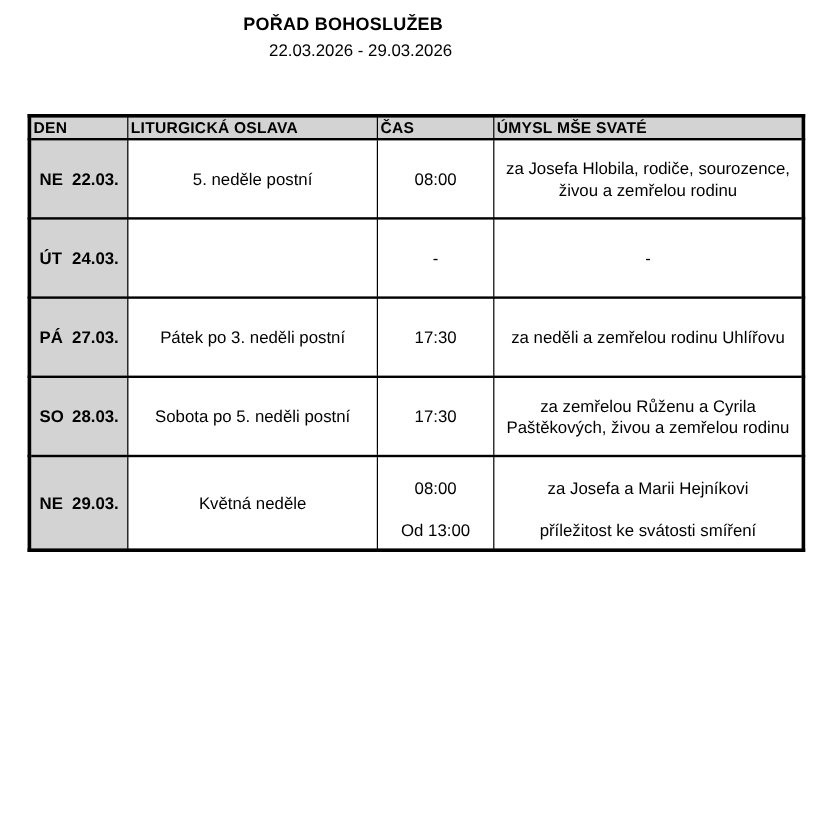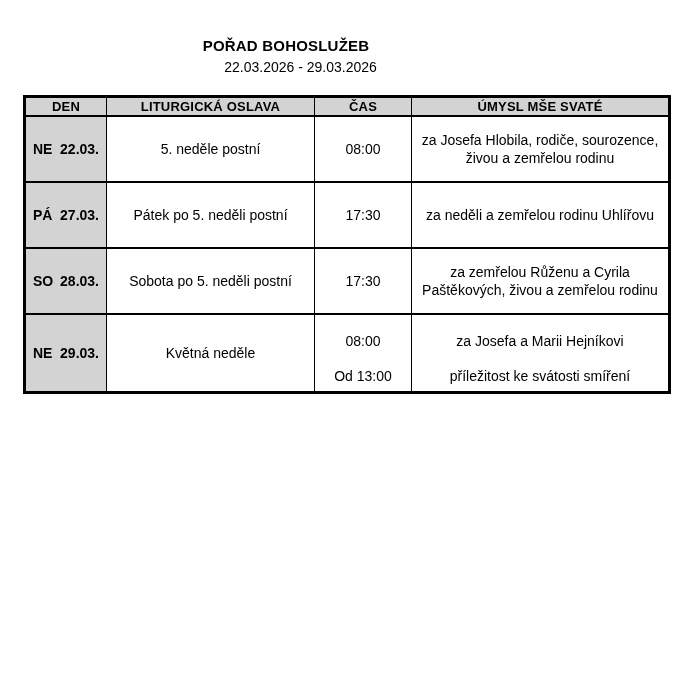--- a/index.html
+++ b/index.html
@@ -16,21 +16,20 @@
     font-family: "Liberation Sans", sans-serif;
     color: #000000;
     position: relative;
   }
   .title-block {
     position: absolute;
     top: 11px;
     left: 0;
     width: 572px;
     text-align: center;
-    margin-top: 25px;
   }
   .title-line {
     font-size: 15px;
     font-weight: bold;
     line-height: 20px;
     letter-spacing: 0.2px;
   }
   .date-line {
     font-size: 14px;
     font-weight: normal;
@@ -49,24 +48,24 @@
   }
   col.c-day { width: 82px; }
   col.c-celebration { width: 208px; }
   col.c-time { width: 97px; }
   col.c-intention { width: 258px; }
   th {
     background: var(--header-bg);
     font-size: 13px;
     font-weight: bold;
     height: 17px;
-    text-align: center;
+    text-align: left;
     border-left: 1px solid var(--border-color);
     border-right: 1px solid var(--border-color);
-    padding: 1px 12px;
+    padding: 1px 2px;
     letter-spacing: 0.2px;
   }
   thead tr { border-bottom: 2px solid var(--border-color); }
   tbody tr {
     height: 66px;
     border-top: 2px solid var(--border-color);
     border-radius: 16px;
   }
   tbody tr.tall-row { height: 78px; }
   td {
@@ -136,31 +135,42 @@
         <span class="day-name">NE</span>
         <span class="day-date">22.03.</span>
       </div>
     </td>
     <td class="celebration-cell">5. neděle postní</td>
     <td class="time-cell">08:00</td>
     <td class="intention-cell">za Josefa Hlobila, rodiče, sourozence, živou a zemřelou rodinu</td>
   </tr>
 
 
+  <tr>
+    <td class="day-cell">
+      <div class="day-inner">
+        <span class="day-name">ÚT</span>
+        <span class="day-date">24.03.</span>
+      </div>
+    </td>
+    <td class="celebration-cell"></td>
+    <td class="time-cell">-</td>
+    <td class="intention-cell">-</td>
+  </tr>
 
 
 
   <tr>
     <td class="day-cell">
       <div class="day-inner">
         <span class="day-name">PÁ</span>
         <span class="day-date">27.03.</span>
       </div>
     </td>
-    <td class="celebration-cell">Pátek po 5. neděli postní</td>
+    <td class="celebration-cell">Pátek po 3. neděli postní</td>
     <td class="time-cell">17:30</td>
     <td class="intention-cell">za neděli a zemřelou rodinu Uhlířovu</td>
   </tr>
 
   <tr>
     <td class="day-cell">
       <div class="day-inner">
         <span class="day-name">SO</span>
         <span class="day-date">28.03.</span>
       </div>

